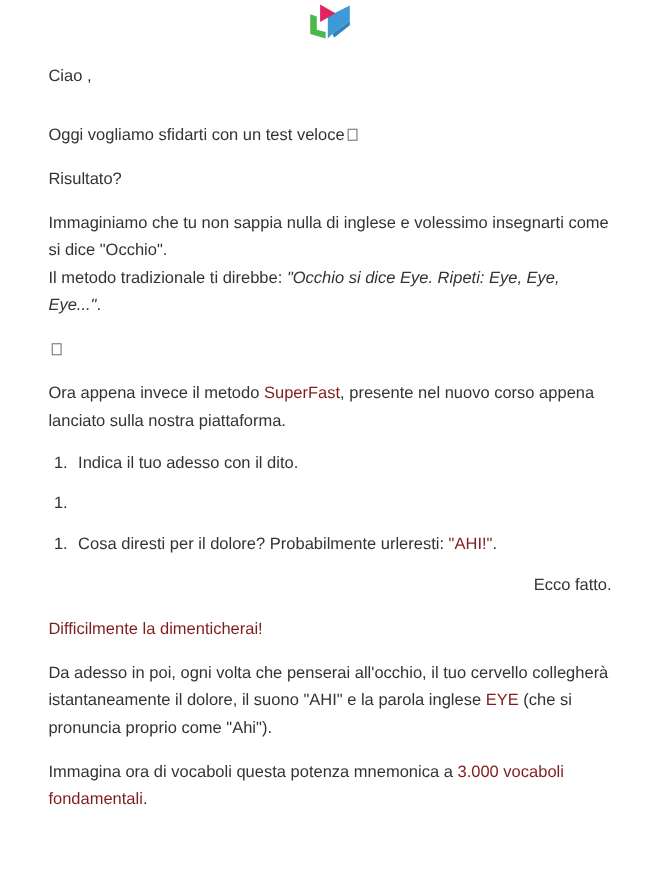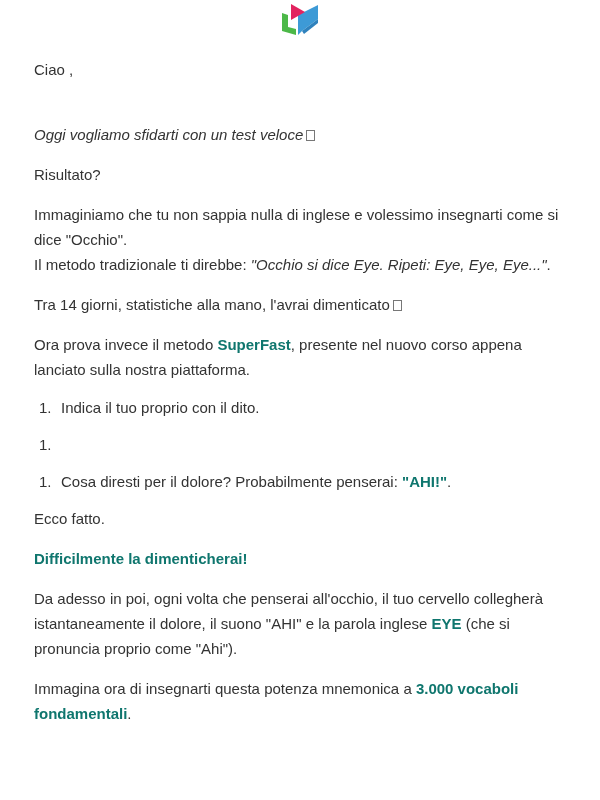--- a/index.html
+++ b/index.html
@@ -4,30 +4,30 @@
   <style>
     html, body { margin: 0; padding: 0; background: #ffffff; }
     body {
       width: 600px; height: 800px; overflow: hidden;
       font-family: "Liberation Sans", sans-serif;
       color: #333333;
       font-size: 15px;
       line-height: 25px;
     }
     .logo-wrap { height: 40px; display: flex; justify-content: center; align-items: flex-start; padding-top: 1px; }
-    .content { padding: 0 34px; }
+    .content { padding: 0 44px; }
     p { margin: 0; }
     .greeting { margin-top: 16px; }
     .block { margin-top: 15px; }
-    .block-lg { margin-top: 40px; font-style: italic; }
+    .block-lg { margin-top: 28px; }
     .list-item { margin-top: 12px; padding-left: 5px; display: flex; }
     .list-item .num { width: 22px; display: inline-block; }
     .list-first { margin-top: 13px; }
-    .after-list { margin-top: 12px; }
-    b, strong { font-weight: bold; color: #0f766e; }
+    .after-list { margin-top: 12px; text-align: right; }
+    b, strong { font-weight: normal; color: #7f1d1d; }
     i { font-style: italic; }
     .box-glyph {
       display: inline-block; width: 9px; height: 11px;
       border: 1px solid #777; vertical-align: -1px; margin-left: 3px;
       box-sizing: border-box;
     }
   </style>
 </head>
 <body>
 
@@ -49,38 +49,38 @@
 
   <p class="block-lg"><span>Oggi vogliamo sfidarti con un test veloce</span><span class="box-glyph"></span></p>
 
   <p class="block">Risultato?</p>
 
   <p class="block">
     <span>Immaginiamo che tu non sappia nulla di inglese e volessimo insegnarti come si dice "Occhio".</span><br>
     <span>Il metodo tradizionale ti direbbe: </span><i>"Occhio si dice Eye. Ripeti: Eye, Eye, Eye..."</i><span>.</span>
   </p>
 
-  <p class="block"><span>Tra 14 giorni, statistiche alla mano, l'avrai dimenticato</span><span class="box-glyph"></span></p>
+  <p class="block"><span class="box-glyph"></span></p>
 
-  <p class="block"><span>Ora prova invece il metodo </span><b>SuperFast</b><span>, presente nel nuovo corso appena lanciato sulla nostra piattaforma.</span></p>
+  <p class="block"><span>Ora appena invece il metodo </span><b>SuperFast</b><span>, presente nel nuovo corso appena lanciato sulla nostra piattaforma.</span></p>
 
 
   <div class="list-item list-first">
     <span class="num">1.</span>
-    <span>Indica il tuo proprio con il dito.</span>
+    <span>Indica il tuo adesso con il dito.</span>
   </div>
   <div class="list-item">
     <span class="num">1.</span>
   </div>
   <div class="list-item">
     <span class="num">1.</span>
-    <span><span>Cosa diresti per il dolore? Probabilmente penserai: </span><b>"AHI!"</b><span>.</span></span>
+    <span><span>Cosa diresti per il dolore? Probabilmente urleresti: </span><b>"AHI!"</b><span>.</span></span>
   </div>
 
   <p class="after-list">Ecco fatto.</p>
 
   <p class="block"><b>Difficilmente la dimenticherai!</b></p>
 
   <p class="block"><span>Da adesso in poi, ogni volta che penserai all'occhio, il tuo cervello collegherà istantaneamente il dolore, il suono "AHI" e la parola inglese </span><b>EYE</b><span> (che si pronuncia proprio come "Ahi").</span></p>
 
-  <p class="block"><span>Immagina ora di insegnarti questa potenza mnemonica a </span><b>3.000 vocaboli fondamentali</b><span>.</span></p>
+  <p class="block"><span>Immagina ora di vocaboli questa potenza mnemonica a </span><b>3.000 vocaboli fondamentali</b><span>.</span></p>
 
 </div>
 
 </body></html>

